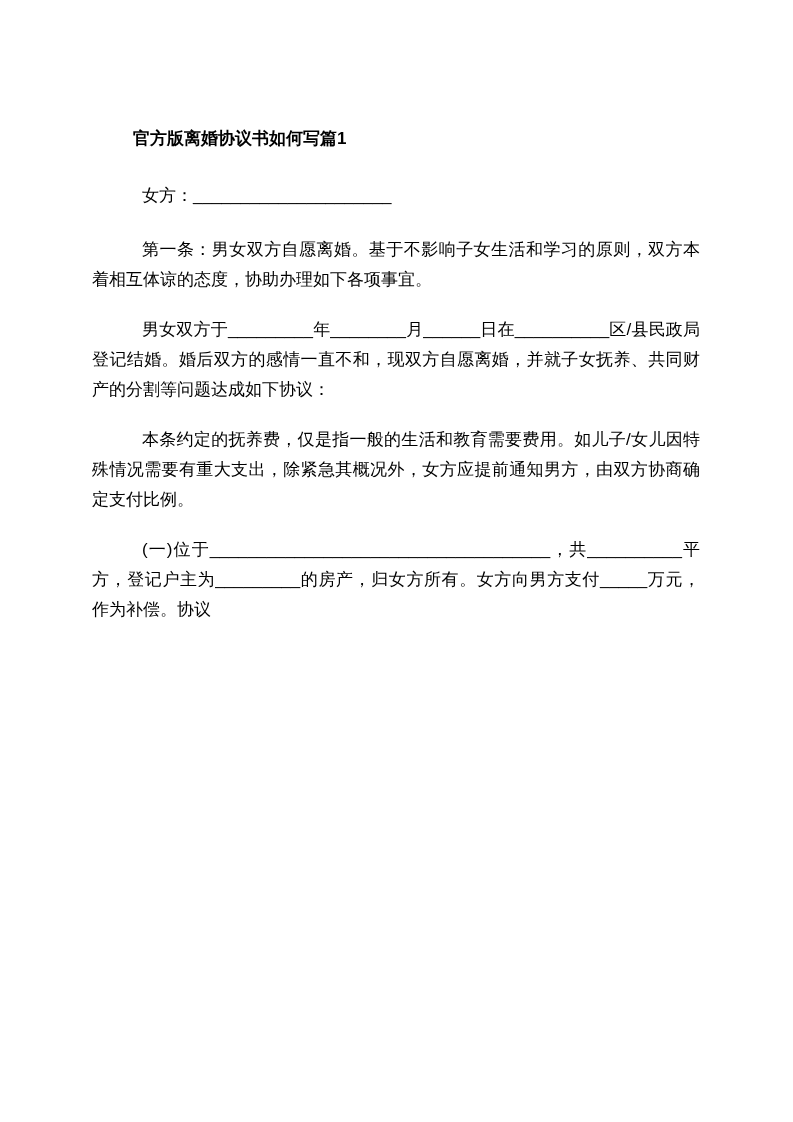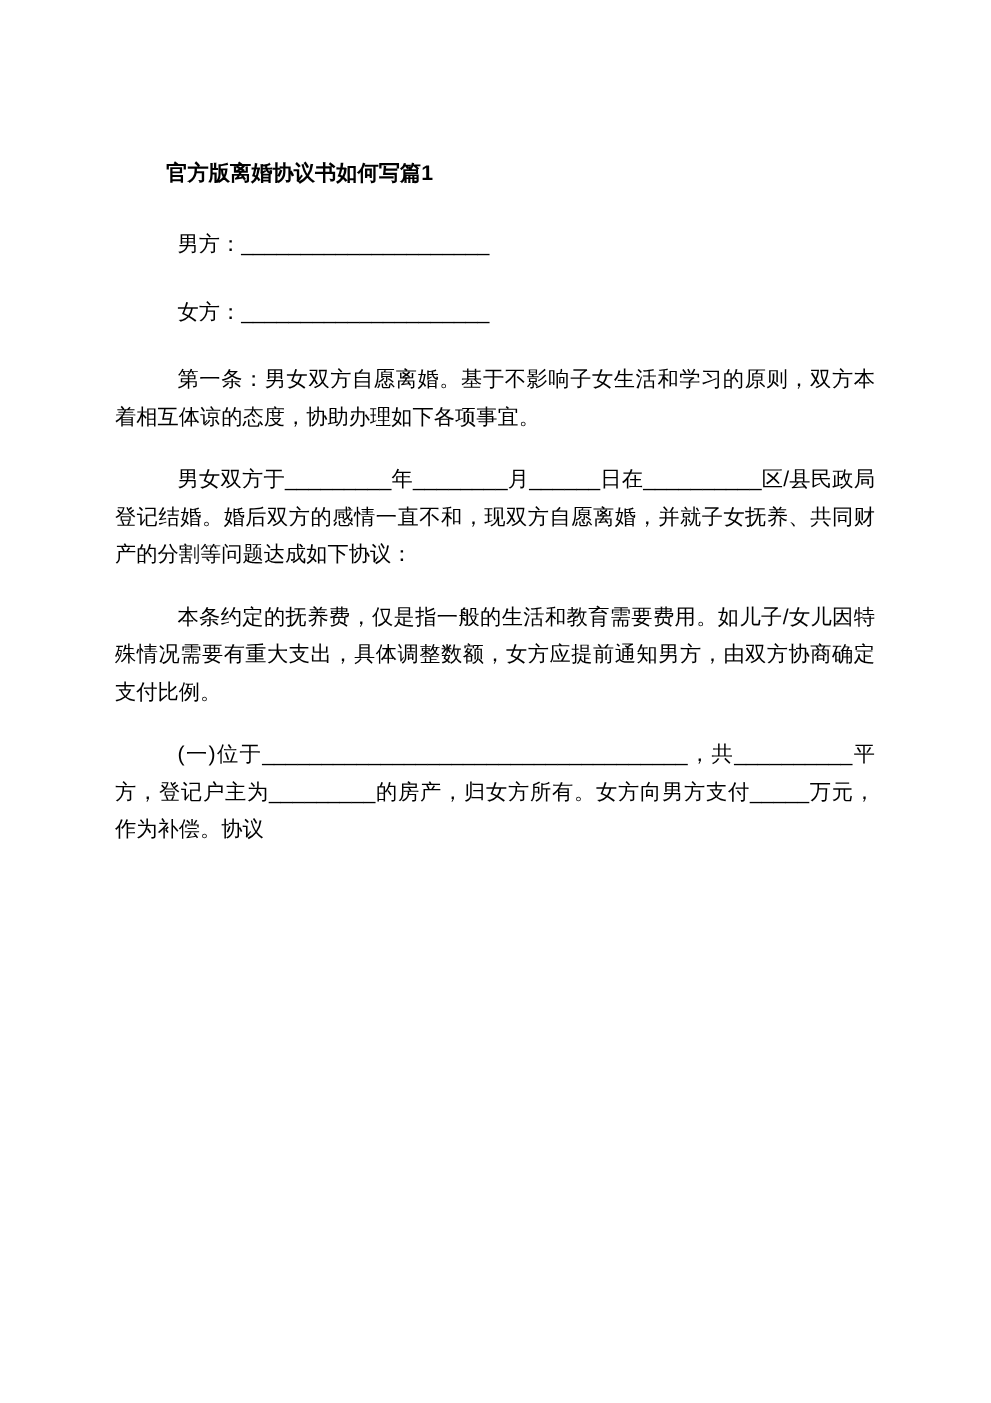--- a/index.html
+++ b/index.html
@@ -42,28 +42,27 @@
   .para.last {
     margin-bottom: 4px;
   }
 </style>
 </head>
 <body>
 
 <div class="page">
   <h1 class="doc-title">官方版离婚协议书如何写篇1</h1>
 
-  <p class="para party-line">男方：_____________________</p>
 
   <p class="para party-line">女方：_____________________</p>
 
   <p class="para">第一条：男女双方自愿离婚。基于不影响子女生活和学习的原则，双方本着相互体谅的态度，协助办理如下各项事宜。</p>
 
   <p class="para">男女双方于_________年________月______日在__________区/县民政局登记结婚。婚后双方的感情一直不和，现双方自愿离婚，并就子女抚养、共同财产的分割等问题达成如下协议：</p>
 
 
 
-  <p class="para">本条约定的抚养费，仅是指一般的生活和教育需要费用。如儿子/女儿因特殊情况需要有重大支出，具体调整数额，女方应提前通知男方，由双方协商确定支付比例。</p>
+  <p class="para">本条约定的抚养费，仅是指一般的生活和教育需要费用。如儿子/女儿因特殊情况需要有重大支出，除紧急其概况外，女方应提前通知男方，由双方协商确定支付比例。</p>
 
 
 
   <p class="para last">(一)位于____________________________________，共__________平方，登记户主为_________的房产，归女方所有。女方向男方支付_____万元，作为补偿。协议</p>
 </div>
 
 </body></html>

